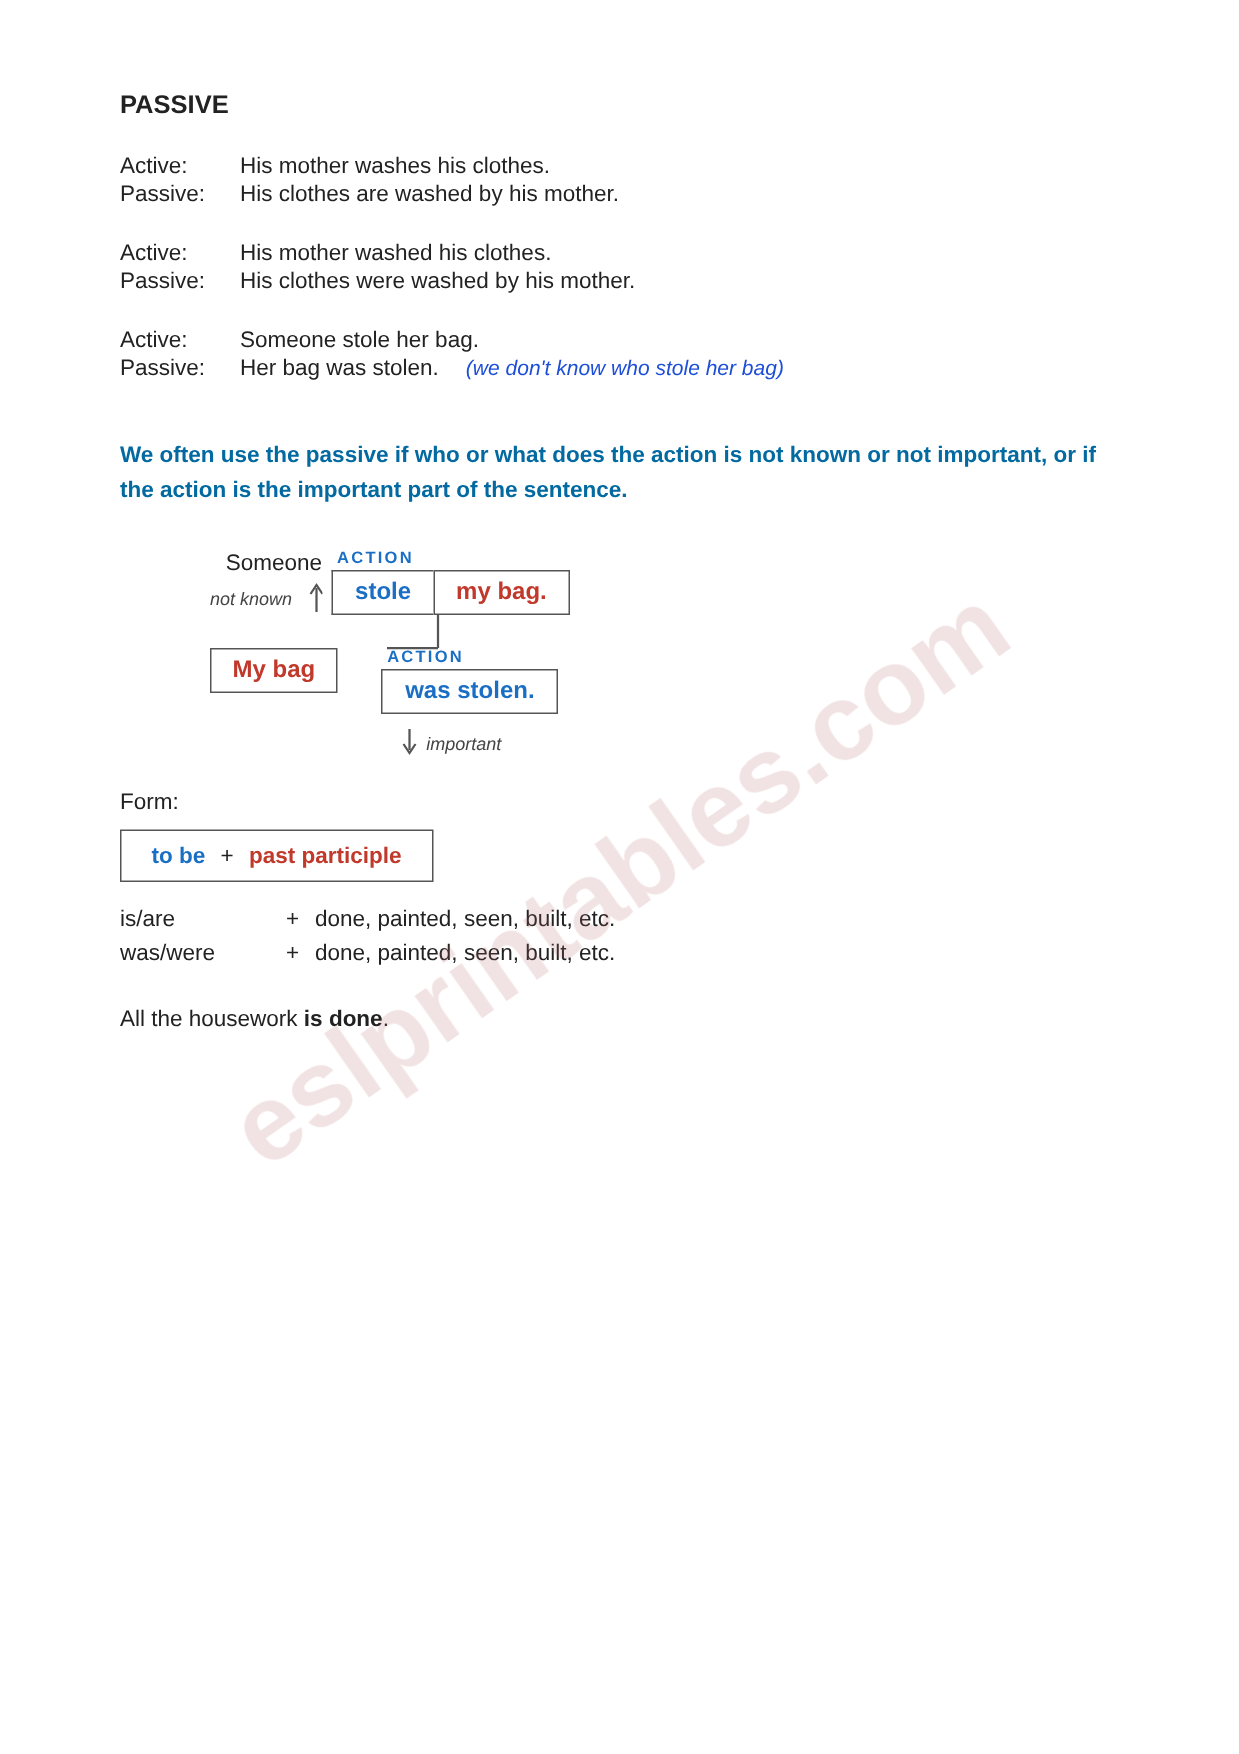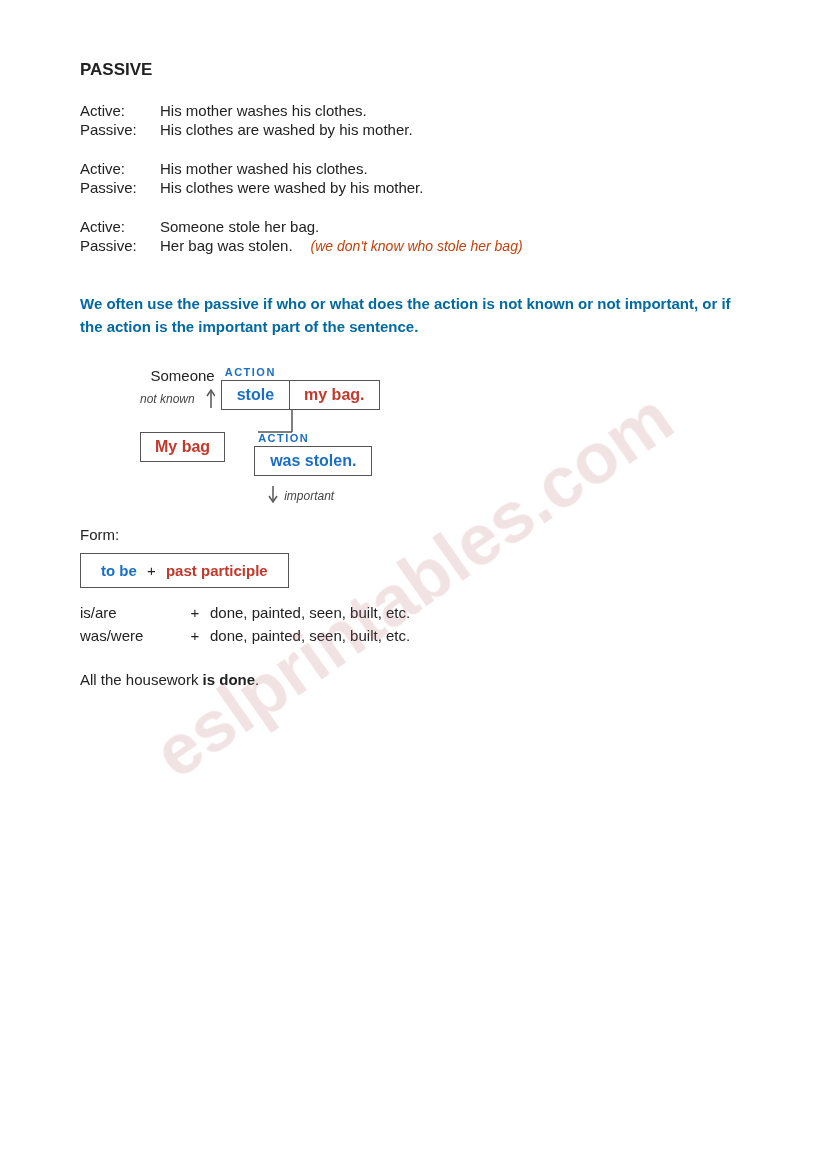--- a/index.html
+++ b/index.html
@@ -49,21 +49,21 @@
       color: #222;
     }
 
     .sentence {
       font-size: 15px;
       color: #222;
     }
 
     .note-italic {
       font-style: italic;
-      color: #c2410c;
+      color: #1d4ed8;
       font-size: 14px;
       margin-left: 18px;
     }
 
     .explanation-text {
       font-size: 15px;
       font-weight: bold;
       color: #0369a1;
       line-height: 1.5;
       margin-bottom: 28px;

